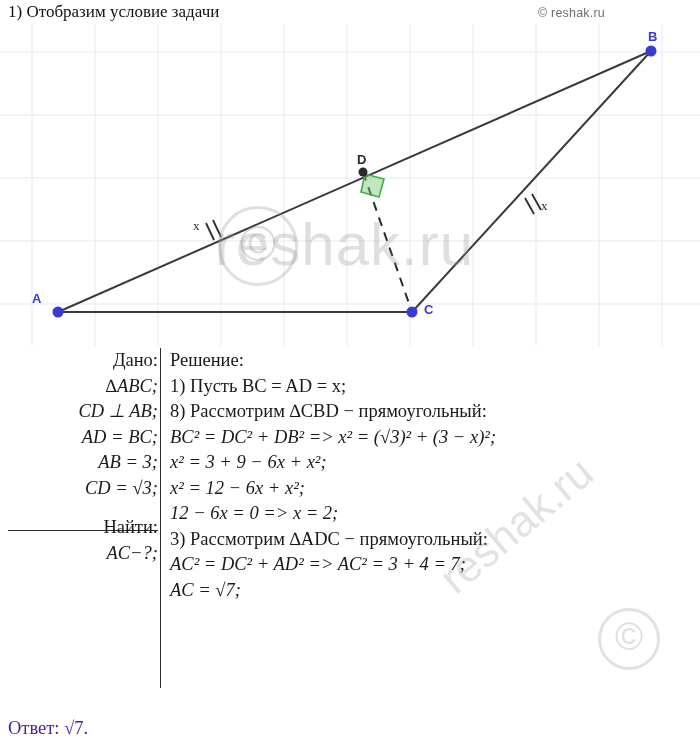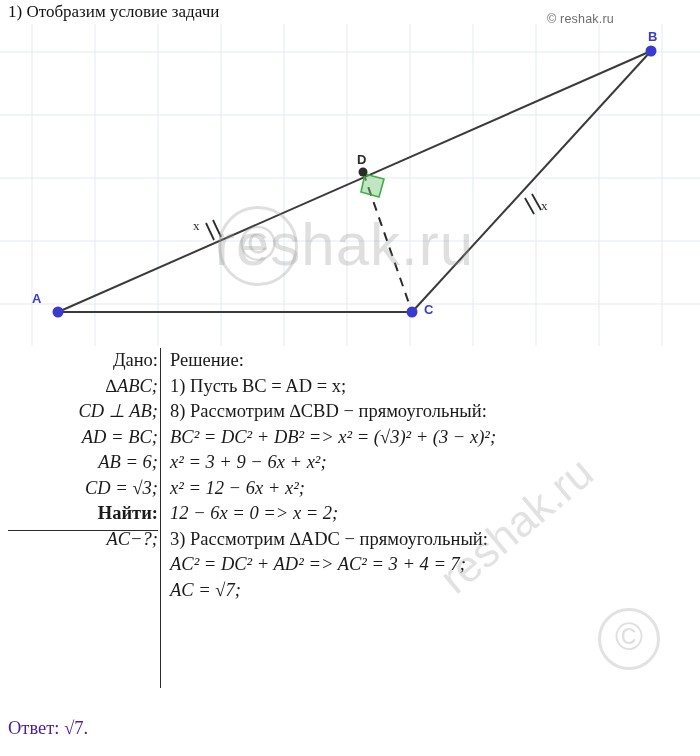--- a/index.html
+++ b/index.html
@@ -25,27 +25,26 @@
   .header-title {
     position: absolute;
     left: 8px;
     top: 2px;
     font-size: 17px;
     color: #111;
     white-space: nowrap;
   }
   .watermark-top {
     position: absolute;
-    right: 0;
+    right: 9px;
     top: 6px;
     font-size: 12.5px;
     color: #6e6e6e;
     font-family: "Liberation Sans", sans-serif;
     letter-spacing: .2px;
-    margin-top: 6px;
   }
 
   
   .figure-area {
     position: absolute;
     left: 0;
     top: 24px;
     width: 700px;
     height: 322px;
   }
@@ -240,23 +239,23 @@
   <div class="solution">
 
     <div class="divider-v"></div>
     <div class="divider-h"></div>
 
     <div class="col-left">
       <div class="lbl">Дано:</div>
       <div class="line it">∆ABC;</div>
       <div class="line it">CD ⊥ AB;</div>
       <div class="line it">AD = BC;</div>
-      <div class="line it">AB = 6;</div>
+      <div class="line it">AB = 3;</div>
       <div class="line it">CD = √3;</div>
-      <div class="lbl" style="font-weight:bold;">Найти:</div>
+      <div class="lbl" style="margin-top:14px;">Найти:</div>
       <div class="line it">AC−?;</div>
     </div>
 
     <div class="col-right">
       <div class="lbl">Решение:</div>
       <div class="line">1) Пусть BC = AD = x;</div>
       <div class="line">8) Рассмотрим ∆CBD − прямоугольный:</div>
       <div class="line it">BC² = DC² + DB² =&gt; x² = (√3)² + (3 − x)²;</div>
       <div class="line it">x² = 3 + 9 − 6x + x²;</div>
       <div class="line it">x² = 12 − 6x + x²;</div>

